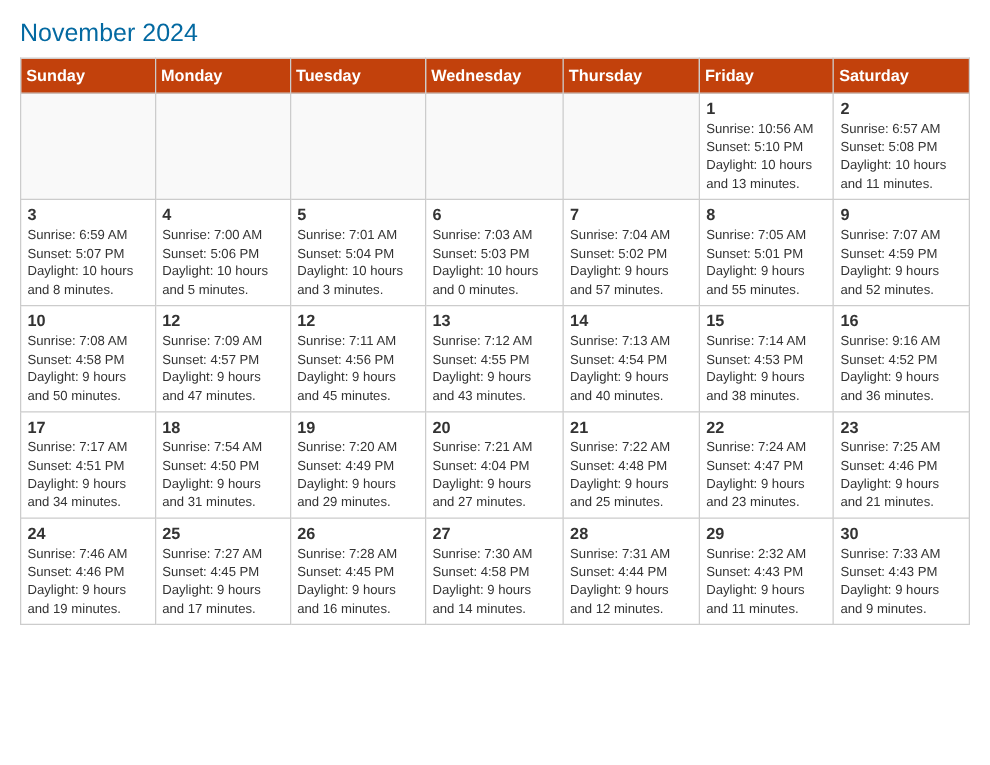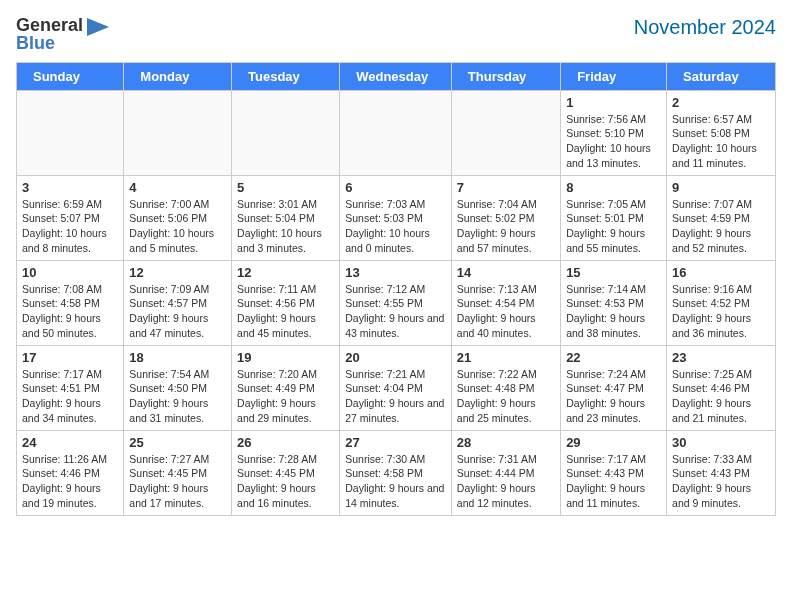--- a/index.html
+++ b/index.html
@@ -51,25 +51,25 @@
       font-size: 15px;
       color: #444;
       margin-top: 2px;
     }
     .calendar-table {
       width: 100%;
       border-collapse: collapse;
       margin-top: 4px;
     }
     .calendar-table th {
-      background-color: #3b82f6;
+      background-color: #c2410c;
       color: #fff;
       font-size: 13px;
       font-weight: bold;
-      padding: 6px 16px;
+      padding: 6px 4px;
       text-align: left;
       border: 1px solid #ccc;
     }
     .calendar-table td {
       vertical-align: top;
       border: 1px solid #ccc;
       padding: 4px 5px;
       font-size: 11px;
       color: #333;
       min-height: 80px;
@@ -91,29 +91,20 @@
       color: #333;
     }
     tr.week-row td {
       height: 85px;
     }
   </style>
 </head>
 <body>
 
 <div class="header-area">
-  <div class="logo">
-    <div class="logo-row">
-      <span class="logo-text-general">General</span>
-      <svg width="22" height="18" viewBox="0 0 22 18" style="margin-left:2px;margin-top:2px;">
-        <polygon points="0,0 22,9 0,18" fill="#3a7abf"></polygon>
-      </svg>
-    </div>
-    <span class="logo-text-blue" style="margin-top:-2px;">Blue</span>
-  </div>
   <div class="title-area">
     <div class="month-title">November 2024</div>
   </div>
 </div>
 
 <table class="calendar-table">
   <thead>
     <tr>
     <th>Sunday</th>
         <th>Monday</th>
@@ -126,21 +117,21 @@
   </thead>
   <tbody id="calendar-body">
   <tr class="week-row">
         <td class="empty"></td>
         <td class="empty"></td>
         <td class="empty"></td>
         <td class="empty"></td>
         <td class="empty"></td>
         <td>
           <span class="day-number">1</span>
-          <div class="day-info">Sunrise: 7:56 AM
+          <div class="day-info">Sunrise: 10:56 AM
 Sunset: 5:10 PM
 Daylight: 10 hours and 13 minutes.</div>
         </td>
         <td>
           <span class="day-number">2</span>
           <div class="day-info">Sunrise: 6:57 AM
 Sunset: 5:08 PM
 Daylight: 10 hours and 11 minutes.</div>
         </td>
       </tr>
@@ -152,21 +143,21 @@
 Daylight: 10 hours and 8 minutes.</div>
         </td>
         <td>
           <span class="day-number">4</span>
           <div class="day-info">Sunrise: 7:00 AM
 Sunset: 5:06 PM
 Daylight: 10 hours and 5 minutes.</div>
         </td>
         <td>
           <span class="day-number">5</span>
-          <div class="day-info">Sunrise: 3:01 AM
+          <div class="day-info">Sunrise: 7:01 AM
 Sunset: 5:04 PM
 Daylight: 10 hours and 3 minutes.</div>
         </td>
         <td>
           <span class="day-number">6</span>
           <div class="day-info">Sunrise: 7:03 AM
 Sunset: 5:03 PM
 Daylight: 10 hours and 0 minutes.</div>
         </td>
         <td>
@@ -272,21 +263,21 @@
         <td>
           <span class="day-number">23</span>
           <div class="day-info">Sunrise: 7:25 AM
 Sunset: 4:46 PM
 Daylight: 9 hours and 21 minutes.</div>
         </td>
       </tr>
       <tr class="week-row">
         <td>
           <span class="day-number">24</span>
-          <div class="day-info">Sunrise: 11:26 AM
+          <div class="day-info">Sunrise: 7:46 AM
 Sunset: 4:46 PM
 Daylight: 9 hours and 19 minutes.</div>
         </td>
         <td>
           <span class="day-number">25</span>
           <div class="day-info">Sunrise: 7:27 AM
 Sunset: 4:45 PM
 Daylight: 9 hours and 17 minutes.</div>
         </td>
         <td>
@@ -302,21 +293,21 @@
 Daylight: 9 hours and 14 minutes.</div>
         </td>
         <td>
           <span class="day-number">28</span>
           <div class="day-info">Sunrise: 7:31 AM
 Sunset: 4:44 PM
 Daylight: 9 hours and 12 minutes.</div>
         </td>
         <td>
           <span class="day-number">29</span>
-          <div class="day-info">Sunrise: 7:17 AM
+          <div class="day-info">Sunrise: 2:32 AM
 Sunset: 4:43 PM
 Daylight: 9 hours and 11 minutes.</div>
         </td>
         <td>
           <span class="day-number">30</span>
           <div class="day-info">Sunrise: 7:33 AM
 Sunset: 4:43 PM
 Daylight: 9 hours and 9 minutes.</div>
         </td>
       </tr>

